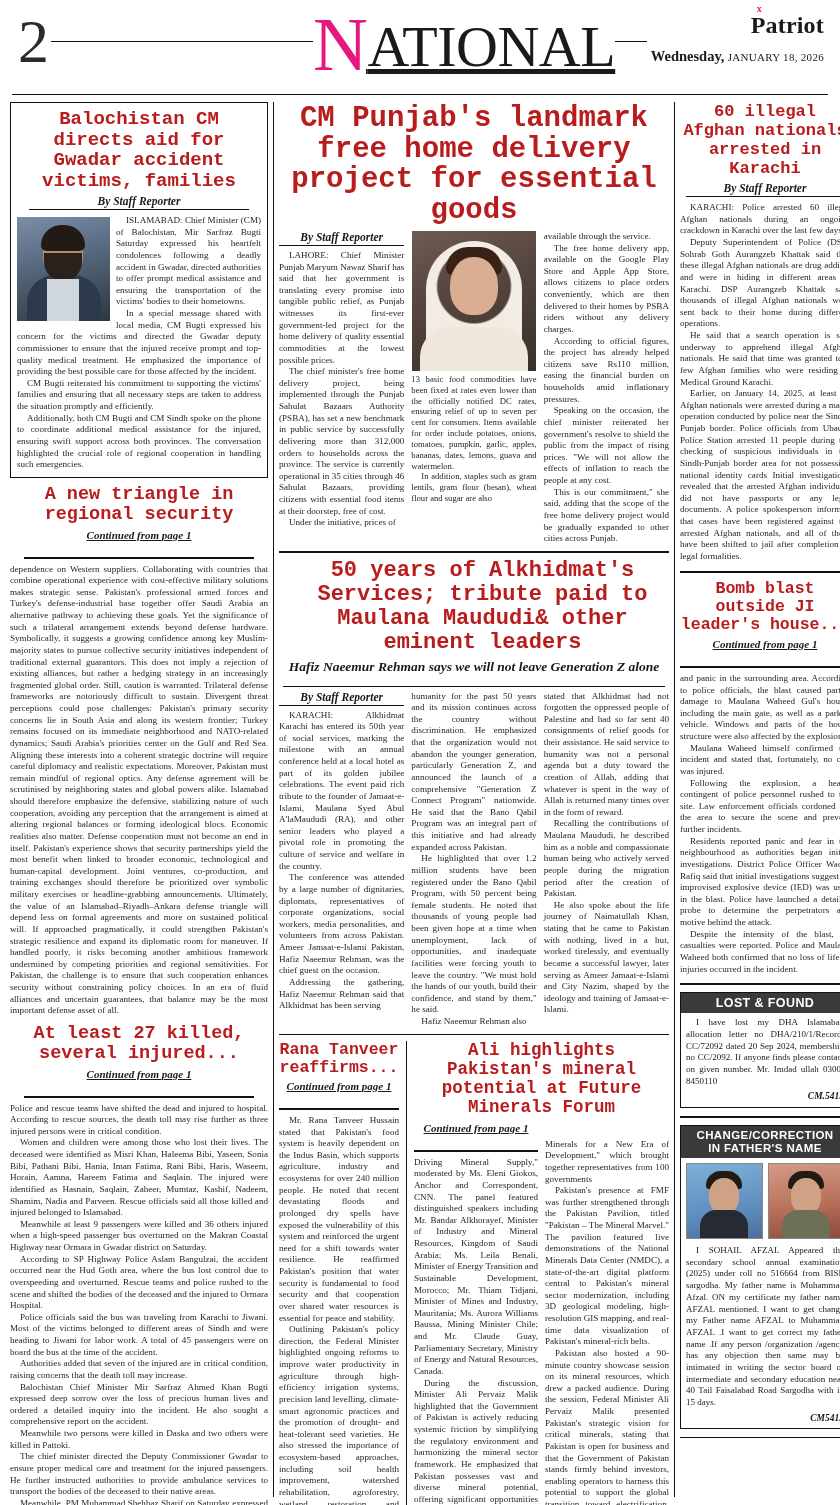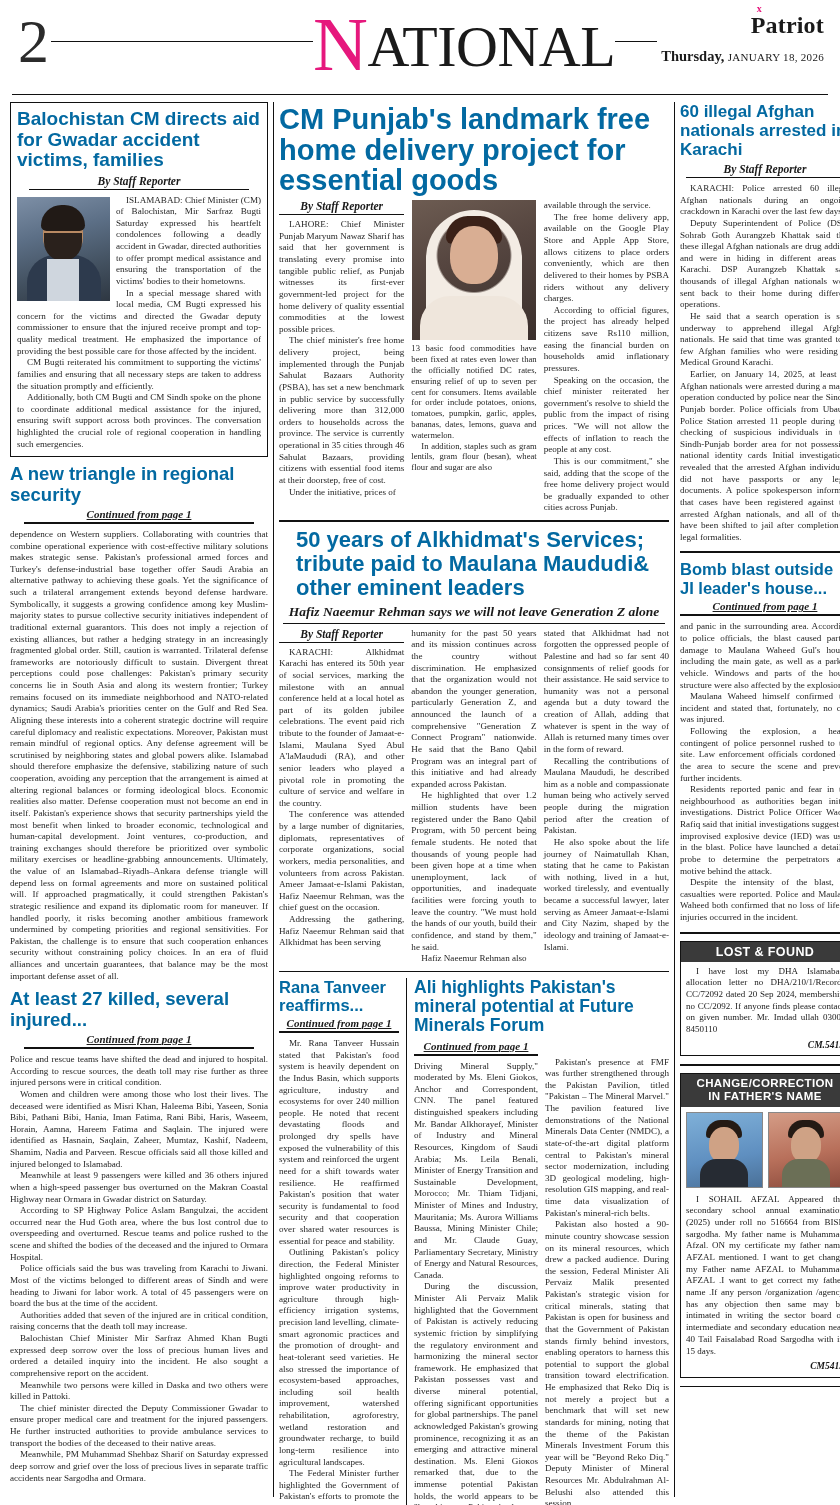--- a/index.html
+++ b/index.html
@@ -16,21 +16,21 @@
   
   .masthead { display:flex; align-items:flex-start; height:76px; position:relative; }
   .mast-num {
     font-family: "Liberation Serif", serif;
     font-size: 62px; font-weight: 400; line-height: .88;
     color:#2b2b2b; padding-left:8px; letter-spacing:-2px;
   }
   .mast-rule-left {
     flex:0 0 auto; width:262px; border-top:1.3px solid #111; margin-top:27px; margin-left:4px;
   }
-  .mast-center { flex:0 0 auto; text-align:left; margin-top:4px; }
+  .mast-center { flex:0 0 auto; text-align:left; margin-top:4px;text-decoration:underline; }
   .mast-title {
     font-family: "Liberation Serif", serif;
     font-size:58px; line-height:.95; font-weight:400; letter-spacing:-0.5px; white-space:nowrap;
   }
   .mast-title .drop { color:#e6187d; font-size:76px; line-height:.7; vertical-align:-4px; }
   .mast-rule-right { flex:1 1 auto; border-top:1.3px solid #111; margin-top:27px; margin-right:4px; }
   .mast-right { flex:0 0 auto; text-align:right; padding-right:6px; margin-top:-2px; }
   .brand {
     font-family:"Liberation Serif", serif; font-size:24px; font-weight:700; letter-spacing:.2px;
     position:relative; display:inline-block;
@@ -55,24 +55,24 @@
   .body-txt p { margin:0 0 0 0; text-indent:10px; }
   .body-txt p.noind { text-indent:0; }
 
   .byline {
     text-align:center; font-style:italic; font-weight:700; font-size:11.5px;
     border-bottom:1.6px solid #111; padding-bottom:2px; margin:4px 12px 5px 12px;
     font-family:"Liberation Serif", serif;
   }
   .contd {
     text-align:center; font-style:italic; font-weight:700; font-size:11px;
-    border-bottom:2.4px solid #111; padding-bottom:2px; margin:3px 14px 5px 14px;
+    border-bottom:2.4px solid #111; padding-bottom:16px; margin:3px 14px 5px 14px;
     font-family:"Liberation Serif", serif; text-decoration:underline;
   }
-  .hl { font-family:Liberation Sans, sans-serif; font-weight:700; text-align:left; color:#0369a1; }
+  .hl { font-family:Liberation Mono, monospace; font-weight:700; text-align:center; color:#b91c1c; }
 
   
   .boxed { border:1px solid #111; padding:5px 6px 6px 6px; }
   .box-hl { font-size:19px; line-height:1.08; margin:1px 0 2px 0; }
   .photo {
     background: linear-gradient(165deg,#7d8fa6 0%,#5c6f86 35%,#42505f 70%,#2e3742 100%);
     position:relative; overflow:hidden; border:0;
   }
   .photo.p1 { width:93px; height:104px; float:left; margin:2px 6px 2px 0; }
   .photo.p1::before{
@@ -101,21 +101,21 @@
   .pm-scarf{ position:absolute; left:14px; top:10px; width:96px; height:130px;
              background:radial-gradient(circle at 50% 35%, transparent 0 36px, #f3ece4 38px);
              border-radius:50px 50px 0 0; }
   .pm-body { position:absolute; left:8px; top:96px; width:108px; height:48px; background:#efe6dc; border-radius:30px 30px 0 0; }
   .cap { font-size:8.6px; line-height:1.26; text-align:justify; margin-top:2px; }
 
   
   .alk-rule { border-top:2.2px solid #111; margin:6px 0 6px 0; }
   .alk-hl { font-size:22px; line-height:1.1; margin:2px 0 3px 17px; }
   .alk-sub { text-align:center; font-style:italic; font-weight:700; font-size:13.5px;
-             border-bottom:1.4px solid #111; padding-bottom:3px; margin:1px 4px 4px 4px; }
+             border-bottom:1.4px solid #111; padding-bottom:11px; margin:1px 4px 4px 4px; }
   .three { display:flex; gap:7px; }
   .three > div { flex:1 1 0; }
 
   
   .sec-hl { font-size:18.5px; line-height:1.1; margin:7px 0 1px 0; }
   .sec-hl.sm { font-size:16.5px; }
   .rule-thin { border-top:1px solid #111; margin:6px 0; }
 
   
   .ad-rule { border-top:2.4px solid #111; margin:8px 0 7px 0; }
@@ -149,21 +149,21 @@
 
   <div class="masthead">
     <div class="mast-num">2</div>
     <div class="mast-rule-left"></div>
     <div class="mast-center">
       <div class="mast-title"><span class="drop">N</span><span>ATIONAL</span></div>
     </div>
     <div class="mast-rule-right"></div>
     <div class="mast-right">
       <div class="brand"><span class="tick">x</span><span>Patriot</span></div>
-      <div class="mast-date"><b>Thursday,</b> <span class="sc">JANUARY 18, 2026</span></div>
+      <div class="mast-date"><b>Wednesday,</b> <span class="sc">JANUARY 18, 2026</span></div>
     </div>
   </div>
   <div class="top-rule"></div>
 
   <div class="grid">
 
     <div class="col-left">
 
       <div class="boxed">
         <div class="hl box-hl">Balochistan CM directs aid for Gwadar accident victims, families</div>
@@ -301,20 +301,21 @@
             <div style="flex:1 1 0;">
               <div class="contd" style="margin:3px 0 5px 0;">Continued from page 1</div>
               <div class="body-txt">
                 <p class="noind">Driving Mineral Supply," moderated by Ms. Eleni Giokos, Anchor and Correspondent, CNN. The panel featured distinguished speakers including Mr. Bandar Alkhorayef, Minister of Industry and Mineral Resources, Kingdom of Saudi Arabia; Ms. Leila Benali, Minister of Energy Transition and Sustainable Development, Morocco; Mr. Thiam Tidjani, Minister of Mines and Industry, Mauritania; Ms. Aurora Williams Baussa, Mining Minister Chile; and Mr. Claude Guay, Parliamentary Secretary, Ministry of Energy and Natural Resources, Canada.</p>
                 <p>During the discussion, Minister Ali Pervaiz Malik highlighted that the Government of Pakistan is actively reducing systemic friction by simplifying the regulatory environment and harmonizing the mineral sector framework. He emphasized that Pakistan possesses vast and diverse mineral potential, offering significant opportunities for global partnerships. The panel acknowledged Pakistan's growing prominence, recognizing it as an emerging and attractive mineral destination. Ms. Eleni Gioкos remarked that, due to the immense potential Pakistan holds, the world appears to be "knocking at Pakistan's door to secure minerals," reflecting increasing international interest.</p>
 
               </div>
             </div>
             <div style="flex:1 1 0;">
               <div class="body-txt" style="padding-top:20px;">
+                <p class="noind">Minerals for a New Era of Development," which brought together representatives from 100 governments</p>
                 <p>Pakistan's presence at FMF was further strengthened through the Pakistan Pavilion, titled "Pakistan – The Mineral Marvel." The pavilion featured live demonstrations of the National Minerals Data Center (NMDC), a state-of-the-art digital platform central to Pakistan's mineral sector modernization, including 3D geological modeling, high-resolution GIS mapping, and real-time data visualization of Pakistan's mineral-rich belts.</p>
                 <p>Pakistan also hosted a 90-minute country showcase session on its mineral resources, which drew a packed audience. During the session, Federal Minister Ali Pervaiz Malik presented Pakistan's strategic vision for critical minerals, stating that Pakistan is open for business and that the Government of Pakistan stands firmly behind investors, enabling operators to harness this potential to support the global transition toward electrification. He emphasized that Reko Diq is not merely a project but a benchmark that will set new standards for mining, noting that the theme of the Pakistan Minerals Investment Forum this year will be "Beyond Reko Diq." Deputy Minister of Mineral Resources Mr. Abdulrahman Al-Belushi also attended this session.</p>
 
               </div>
             </div>
           </div>
         </div>
       </div>
 
     </div>

